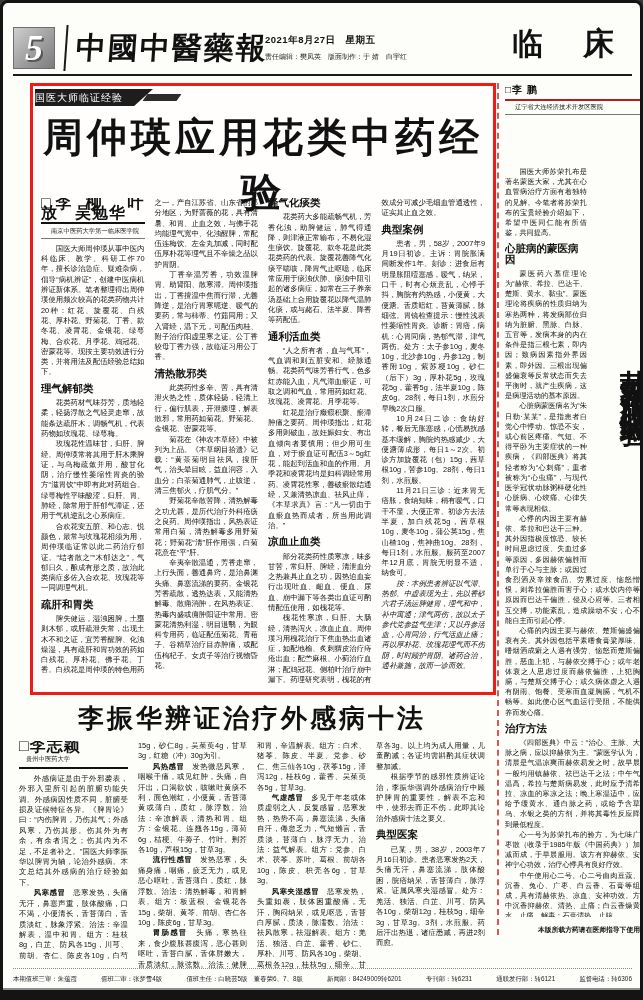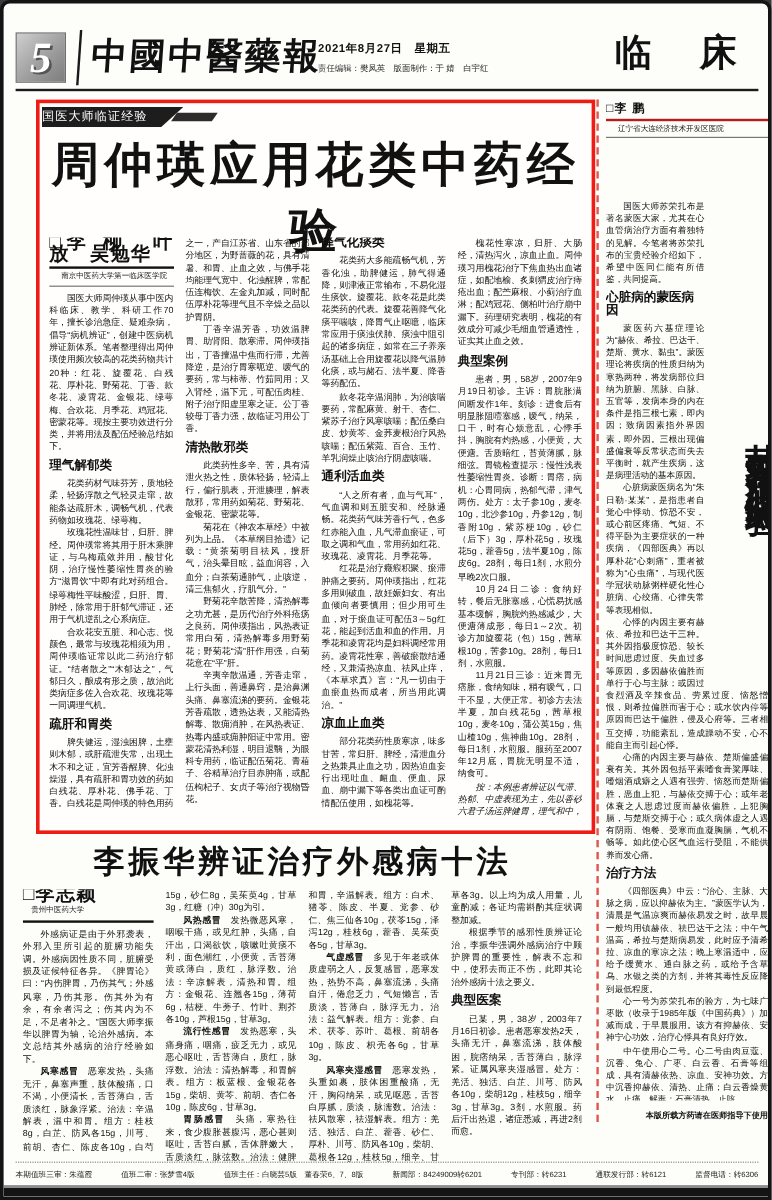--- a/index.html
+++ b/index.html
@@ -116,21 +116,20 @@
         <h3 class="flow-h">疏肝和胃类</h3>
         <p class="flow-p">脾失健运，湿浊困脾，土壅则木郁，或肝疏泄失常，出现土木不和之证，宜芳香醒脾、化浊燥湿，具有疏肝和胃功效的药如白残花、厚朴花、佛手花、丁香。白残花是周仲瑛的特色用药之一，产自江苏省、山东省的部分地区，为野蔷薇的花，具有清暑、和胃、止血之效，与佛手花均能理气宽中、化浊醒脾，常配伍连梅饮、左金丸加减，同时配伍厚朴花等理气且不辛燥之品以护胃阴。</p>
         <p class="flow-p">丁香辛温芳香，功效温脾胃、助肾阳、散寒滞。周仲瑛指出，丁香擅温中焦而行滞，尤善降逆，是治疗胃寒呃逆、嗳气的要药，常与柿蒂、竹茹同用；又入肾经，温下元，可配伍肉桂、附子治疗阳虚里寒之证。公丁香较母丁香力强，故临证习用公丁香。</p>
         <h3 class="flow-h">清热散邪类</h3>
         <p class="flow-p">此类药性多辛、苦，具有清泄火热之性，质体轻扬，轻清上行，偏行肌表，开泄腠理，解表散邪，常用药如菊花、野菊花、金银花、密蒙花等。</p>
         <p class="flow-p">菊花在《神农本草经》中被列为上品。《本草纲目拾遗》记载：“黄茶菊明目祛风，搜肝气，治头晕目眩，益血润容，入血分；白茶菊通肺气，止咳逆，清三焦郁火，疗肌气分。”</p>
         <p class="flow-p">野菊花辛散苦降，清热解毒之功尤甚，是历代治疗外科疮疡之良药。周仲瑛指出，风热表证常用白菊，清热解毒多用野菊花；野菊花“清”肝作用强，白菊花意在“平”肝。</p>
         <p class="flow-p">辛夷辛散温通，芳香走窜，上行头面，善通鼻窍，是治鼻渊头痛、鼻塞流涕的要药。金银花芳香疏散，透热达表，又能清热解毒、散痈消肿，在风热表证、热毒内盛或痈肿阳证中常用。密蒙花清热利湿，明目退翳，为眼科专用药，临证配伍菊花、青葙子、谷精草治疗目赤肿痛，或配伍枸杞子、女贞子等治疗视物昏花。</p>
         <h3 class="flow-h">降气化痰类</h3>
         <p class="flow-p">花类药大多能疏畅气机，芳香化浊，助脾健运，肺气得通降，则津液正常输布，不易化湿生痰饮。旋覆花、款冬花是此类花类药的代表。旋覆花善降气化痰平喘咳，降胃气止呕噫，临床常应用于痰浊伏肺、痰浊中阻引起的诸多病症，如常在三子养亲汤基础上合用旋覆花以降气温肺化痰，或与赭石、法半夏、降香等药配伍。</p>
-        <p class="flow-p">款冬花辛温润肺，为治咳喘要药，常配麻黄、射干、杏仁、紫苏子治疗风寒咳喘；配伍桑白皮、炒黄芩、金荞麦根治疗风热咳喘；配伍紫菀、百合、玉竹、羊乳润燥止咳治疗阴虚咳喘。</p>
         <h3 class="flow-h">通利活血类</h3>
         <p class="flow-p">“人之所有者，血与气耳”，气血调和则五脏安和、经脉通畅。花类药气味芳香行气，色多红赤能入血，凡气滞血瘀证，可取之调和气血，常用药如红花、玫瑰花、凌霄花、月季花等。</p>
         <p class="flow-p">红花是治疗癥瘕积聚、瘀滞肿痛之要药。周仲瑛指出，红花多用则破血，故妊娠妇女、有出血倾向者要慎用；但少用可生血，对于瘀血证可配伍3～5g红花，能起到活血和血的作用。月季花和凌霄花均是妇科调经常用药。凌霄花性寒，善破瘀散结通经，又兼清热凉血、祛风止痒，《本草求真》言：“凡一切由于血瘀血热而成者，所当用此调治。”</p>
         <h3 class="flow-h">凉血止血类</h3>
         <p class="flow-p">部分花类药性质寒凉，味多甘苦，常归肝、脾经，清泄血分之热兼具止血之功，因热迫血妄行出现吐血、衄血、便血、尿血、崩中漏下等各类出血证可酌情配伍使用，如槐花等。</p>
         <p class="flow-p">槐花性寒凉，归肝、大肠经，清热泻火，凉血止血。周仲瑛习用槐花治疗下焦血热出血诸症，如配地榆、炙刺猬皮治疗痔疮出血；配苎麻根、小蓟治疗血淋；配鸡冠花、侧柏叶治疗崩中漏下。药理研究表明，槐花的有效成分可减少毛细血管通透性，证实其止血之效。</p>
         <h3 class="flow-h">典型案例</h3>
         <p class="flow-p">患者，男，58岁，2007年9月19日初诊。主诉：胃脘胀满间断发作1年。刻诊：进食后有明显胀阻噎塞感，嗳气，纳呆，口干，时有心烦意乱，心悸手抖，胸脘有灼热感，小便黄，大便溏。舌质暗红，苔黄薄腻，脉细弦。胃镜检查提示：慢性浅表性萎缩性胃炎。诊断：胃痞，病机：心胃同病，热郁气滞，津气两伤。处方：太子参10g，麦冬10g，北沙参10g，丹参12g，制香附10g，紫苏梗10g，砂仁（后下）3g，厚朴花5g，玫瑰花5g，藿香5g，法半夏10g，陈皮6g。28剂，每日1剂，水煎分早晚2次口服。</p>
         <p class="flow-p">10月24日二诊：食纳好转，餐后无胀塞感，心慌易扰感基本缓解，胸脘灼热感减少，大便溏薄成形，每日1～2次。初诊方加旋覆花（包）15g，茜草根10g，苦参10g。28剂，每日1剂，水煎服。</p>
         <p class="flow-p">11月21日三诊：近来胃无痞胀，食纳知味，稍有嗳气，口干不显，大便正常。初诊方去法半夏，加白残花5g，茜草根10g，麦冬10g，蒲公英15g，焦山楂10g，焦神曲10g。28剂，每日1剂，水煎服。服药至2007年12月底，胃脘无明显不适，纳食可。</p>
@@ -141,21 +140,21 @@
   <div class="vsep"></div>
   <div class="sidebar">
     <div class="sidebar-byline-name">□李 鹏</div>
     <div class="sidebar-byline-affil">辽宁省大连经济技术开发区医院</div>
     <div class="sidebar-body">
       <div class="vtitle">苏荣扎布治疗心脏病经验</div>
       <div>
           <p class="flow-p">国医大师苏荣扎布是著名蒙医大家，尤其在心血管病治疗方面有着独特的见解。今笔者将苏荣扎布的宝贵经验介绍如下，希望中医同仁能有所借鉴，共同提高。</p>
           <h3 class="flow-h">心脏病的蒙医病因</h3>
           <p class="flow-p">蒙医药六基症理论为“赫依、希拉、巴达干、楚斯、黄水、黏虫”。蒙医理论将疾病的性质归纳为寒热两种，将发病部位归纳为脏腑、黑脉、白脉、五官等，发病本身的内在条件是指三根七素，即内因；致病因素指外界因素，即外因。三根出现偏盛偏衰等反常状态而失去平衡时，就产生疾病，这是病理活动的基本原因。</p>
-          <p class="flow-p">心脏病蒙医病名为“朱日勒·某某”，是指患者自觉心中悸动、惊恐不安，或心前区疼痛、气短、不得平卧为主要症状的一种疾病，《四部医典》再以厚朴花“心刺痛”，重者被称为“心虫痛”，与现代医学冠状动脉粥样硬化性心脏病、心绞痛、心律失常等表现相似。</p>
+          <p class="flow-p">心脏病蒙医病名为“朱日勒·某某”，是指患者自觉心中悸动、惊恐不安，或心前区疼痛、气短、不得平卧为主要症状的一种疾病，《四部医典》将其轻者称为“心刺痛”，重者被称为“心虫痛”，与现代医学冠状动脉粥样硬化性心脏病、心绞痛、心律失常等表现相似。</p>
           <p class="flow-p">心悸的内因主要有赫依、希拉和巴达干三种。其外因指极度惊恐、较长时间思虑过度、失血过多等原因，多因赫依偏胜而单行于心与主脉；或因过食烈酒及辛辣食品、劳累过度、恼怒憎恨，则希拉偏胜而害于心；或水饮内停等原因而巴达干偏胜，侵及心府等。三者相互交搏，功能紊乱，造成躁动不安，心不能自主而引起心悸。</p>
           <p class="flow-p">心痛的内因主要与赫依、楚斯偏盛偏衰有关。其外因包括平素嗜食膏粱厚味、嗜烟酒成癖之人遇有强劳、恼怒而楚斯偏胜，恶血上犯，与赫依交搏于心；或年老体衰之人思虑过度而赫依偏胜，上犯胸膈，与楚斯交搏于心；或久病体虚之人遇有阴雨、饱餐、受寒而血凝胸膈，气机不畅等。如此使心区气血运行受阻，不能供养而发心痛。</p>
           <h3 class="flow-h">治疗方法</h3>
           <p class="flow-p">《四部医典》中云：“治心、主脉、大脉之病，应以抑赫依为主。”蒙医学认为，清晨是气温凉爽而赫依易发之时，故早晨一般均用镇赫依、祛巴达干之法；中午气温高，希拉与楚斯病易发，此时应予清希拉、凉血的寒凉之法；晚上寒温适中，应给予缓黄水、通白脉之药，或给予含草乌、水银之类的方剂，并将其毒性反应降到最低程度。</p>
           <p class="flow-p">心一号为苏荣扎布的验方，为七味广枣散（收录于1985年版《中国药典》）加减而成，于早晨服用。该方有抑赫依、安神宁心功效，治疗心悸具有良好疗效。</p>
           <p class="flow-p">中午使用心二号。心二号由肉豆蔻、沉香、兔心、广枣、白云香、石膏等组成，具有清赫依热、凉血、安神功效。方中沉香抑赫依、清热、止痛；白云香燥黄水、止痛、解毒；石膏清热、止咳。</p>
           <p class="flow-p">晚上则服用珍宝丸，配用三十五味沉香散为引，此方法具有调节、改善、营养神经作用，在心脏病、神经系统疾病的治疗方面有着很好的疗效，在蒙医界得到广泛认可和推广。</p>
         </div>
     </div>
     <div class="sidebar-note">本版所载方药请在医师指导下使用</div>

